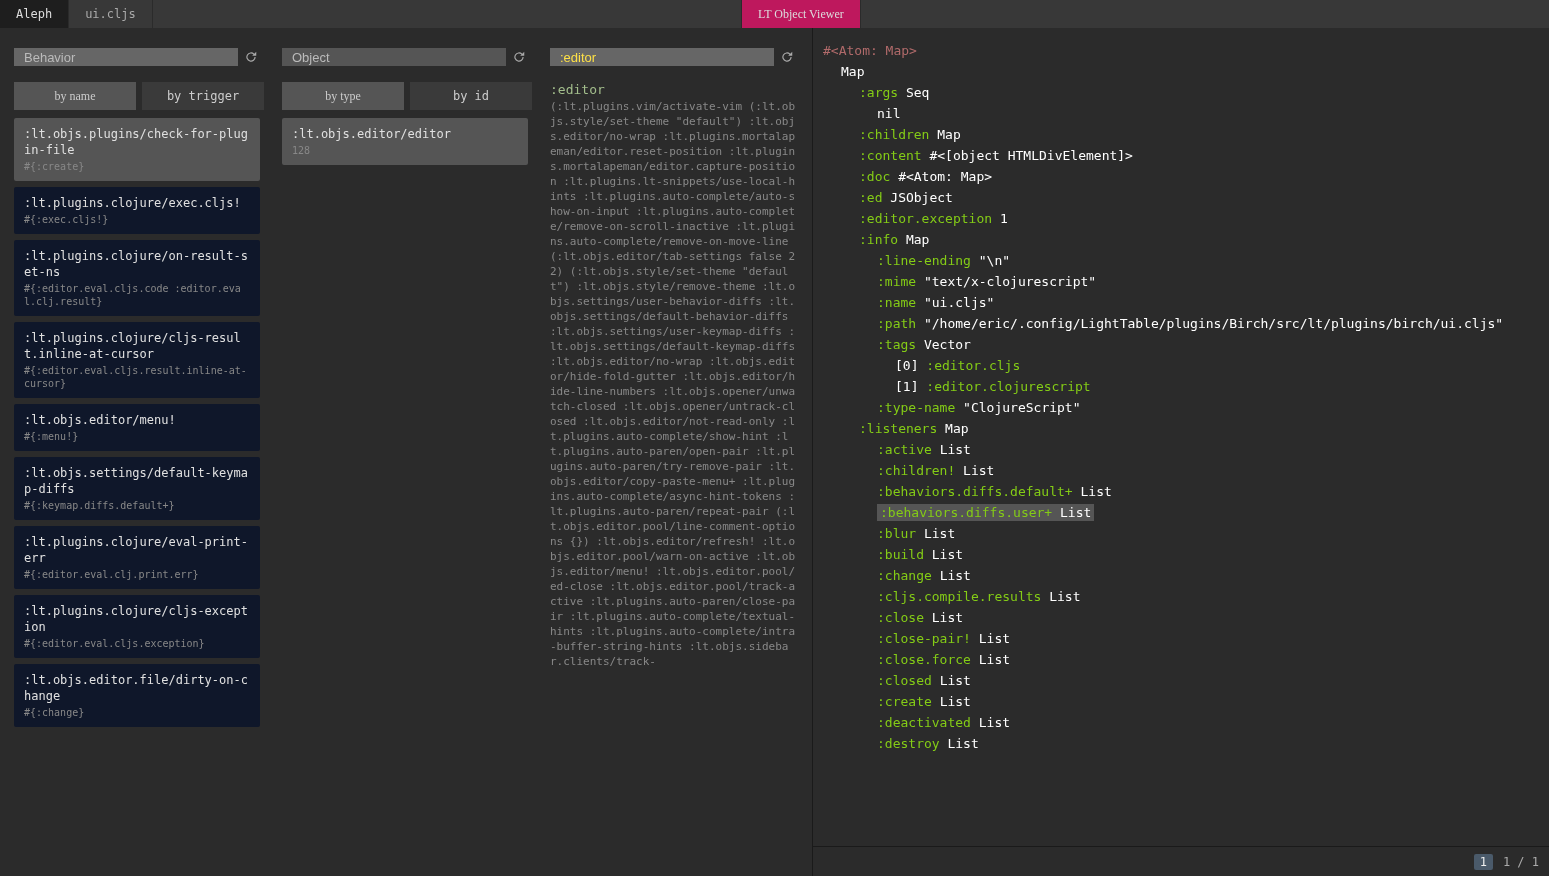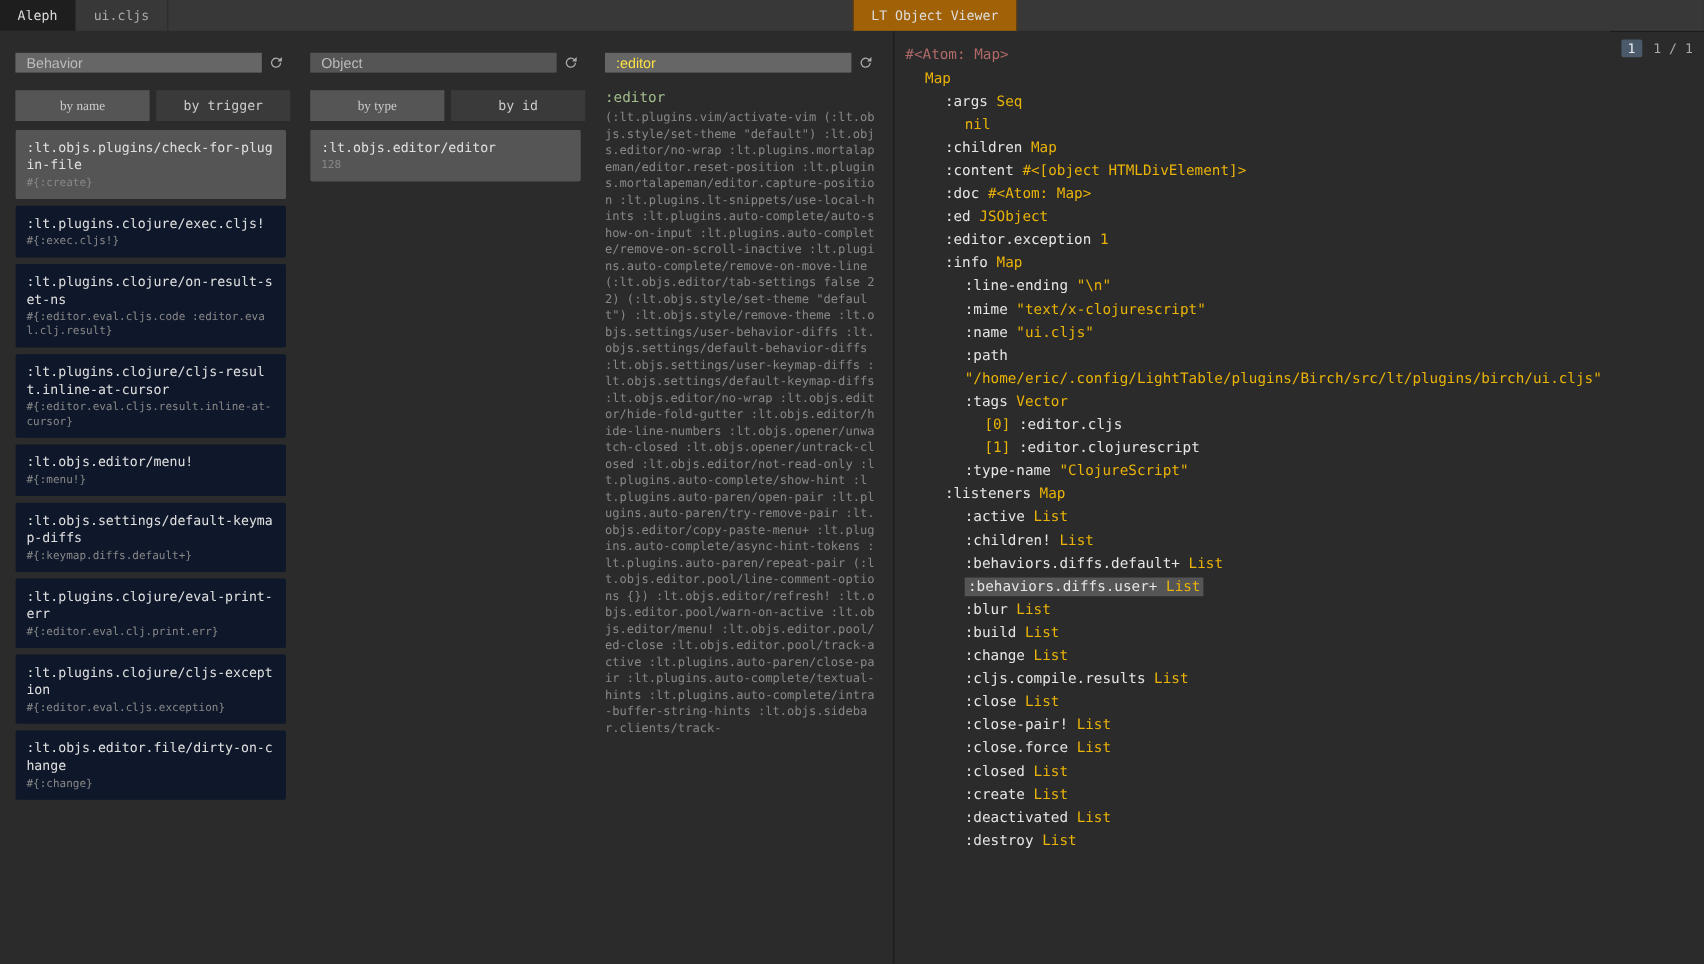--- a/index.html
+++ b/index.html
@@ -150,33 +150,33 @@
   margin-bottom: 2px;
 }
 .detail-body {
   color: #888;
   word-break: break-all;
   white-space: pre-wrap;
 }
 .right {
   flex: 1;
   display: flex;
-  flex-direction: row;
+  flex-direction: column;
   background: #2b2b2b;
   border-left: 1px solid #1a1a1a;
 }
 .viewer {
   flex: 1;
   overflow-y: auto;
   padding: 12px 10px 10px 10px;
   font-size: 13px;
   line-height: 21px;
 }
-.k { color: #e5e5e5; }
-.v { color: #eab308; }
+.k { color: #84cc16; }
+.v { color: #ffffff; }
 .hl {
   background: #555;
   padding: 1px 3px;
 }
 .ind1 { padding-left: 18px; }
 .ind2 { padding-left: 36px; }
 .ind3 { padding-left: 54px; }
 .ind4 { padding-left: 72px; }
 .atom { color: #b06a6a; }
 .footer {
@@ -197,21 +197,21 @@
   margin-right: 10px;
   border-radius: 2px;
 }
 </style>
 </head>
 <body>
 
 <div class="tabbar" style="position:relative;">
   <div class="tab active">Aleph</div>
   <div class="tab">ui.cljs</div>
-  <div class="tab active" style="position:absolute; left:775px; top:0; border-left:1px solid #2b2b2b; background:#a16207;">LT Object Viewer</div>
+  <div class="tab active" style="position:absolute; left:741px; top:0; border-left:1px solid #2b2b2b; background:#be185d;font-family:Liberation Serif, serif;">LT Object Viewer</div>
 </div>
 
 <div class="main">
 
   <div class="left">
 
     <div class="column">
       <div class="searchrow">
         <input class="searchinput" style="background: rgb(102, 102, 102);" placeholder="Behavior">
         <div class="refresh">

